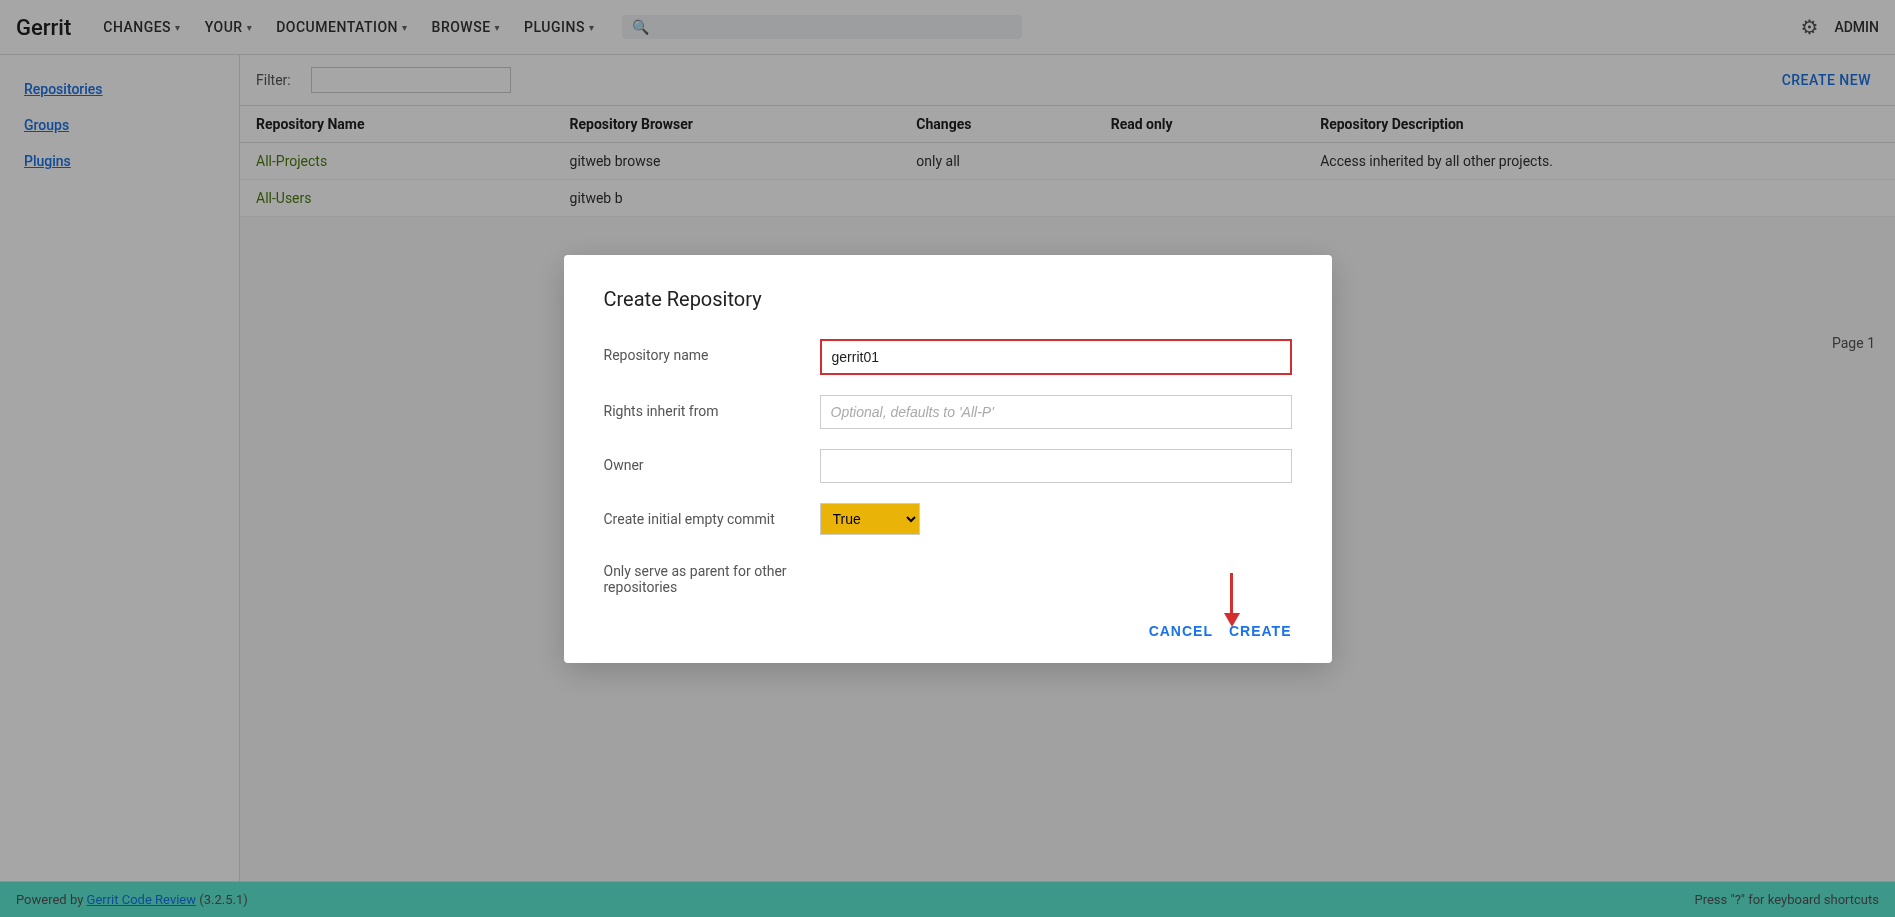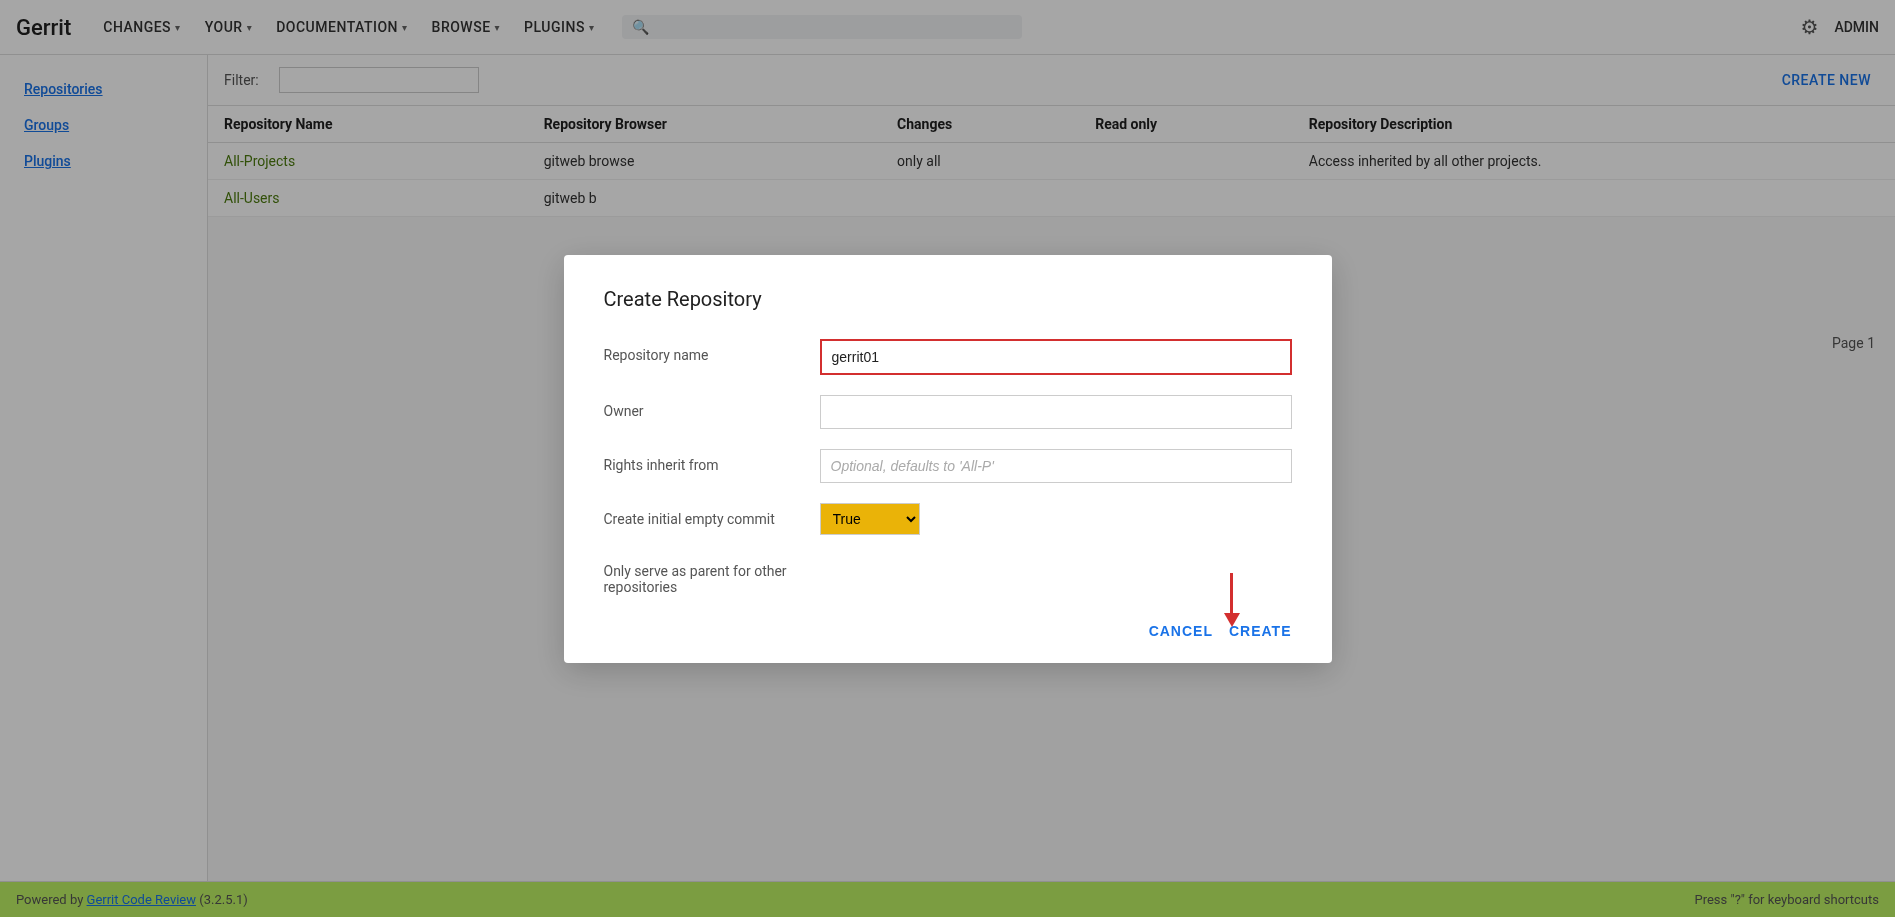--- a/index.html
+++ b/index.html
@@ -70,21 +70,21 @@
 
     
     .main-area {
       display: flex;
       flex: 1;
       overflow: hidden;
     }
 
     
     .sidebar {
-      width: 208px;
+      width: 240px;
       background: #fff;
       border-right: 1px solid #ddd;
       padding-top: 16px;
       flex-shrink: 0;
     }
     .sidebar-item {
       padding: 10px 24px;
       cursor: pointer;
       font-size: 14px;
       color: #1a73e8;
@@ -154,21 +154,21 @@
     .page-indicator {
       position: absolute;
       right: 20px;
       top: 280px;
       font-size: 14px;
       color: #555;
     }
 
     
     .footer {
-      background: #bef264;
+      background: #5eead4;
       border-top: 1px solid #ddd;
       padding: 10px 16px;
       font-size: 13px;
       color: #555;
       display: flex;
       justify-content: space-between;
       flex-shrink: 0;
       gap: 40px;
     }
     .footer a { color: #1a73e8; }
@@ -395,30 +395,30 @@
     <div class="dialog-title">Create Repository</div>
 
     <div class="form-row">
       <label class="form-label">Repository name</label>
       <div class="form-field">
         <input class="form-input" type="text" value="gerrit01" style="">
       </div>
     </div>
 
     <div class="form-row">
+      <label class="form-label">Rights inherit from</label>
+      <div class="form-field">
+        <input class="form-input-normal" type="text" placeholder="Optional, defaults to 'All-P'" style="">
+      </div>
+    </div>
+
+    <div class="form-row">
       <label class="form-label">Owner</label>
       <div class="form-field">
         <input class="form-input-normal" type="text" style="">
-      </div>
-    </div>
-
-    <div class="form-row">
-      <label class="form-label">Rights inherit from</label>
-      <div class="form-field">
-        <input class="form-input-normal" type="text" placeholder="Optional, defaults to 'All-P'" style="">
       </div>
     </div>
 
     <div class="form-row">
       <label class="form-label">Create initial empty commit</label>
       <div class="form-field">
         <select class="form-select">
           <option value="True">True</option>
           <option value="False">False</option>
         </select>

